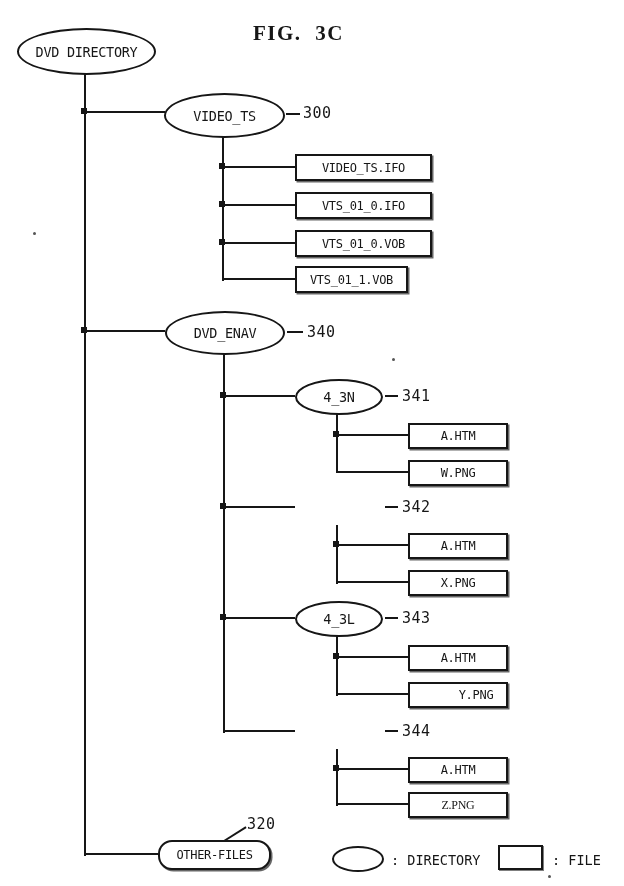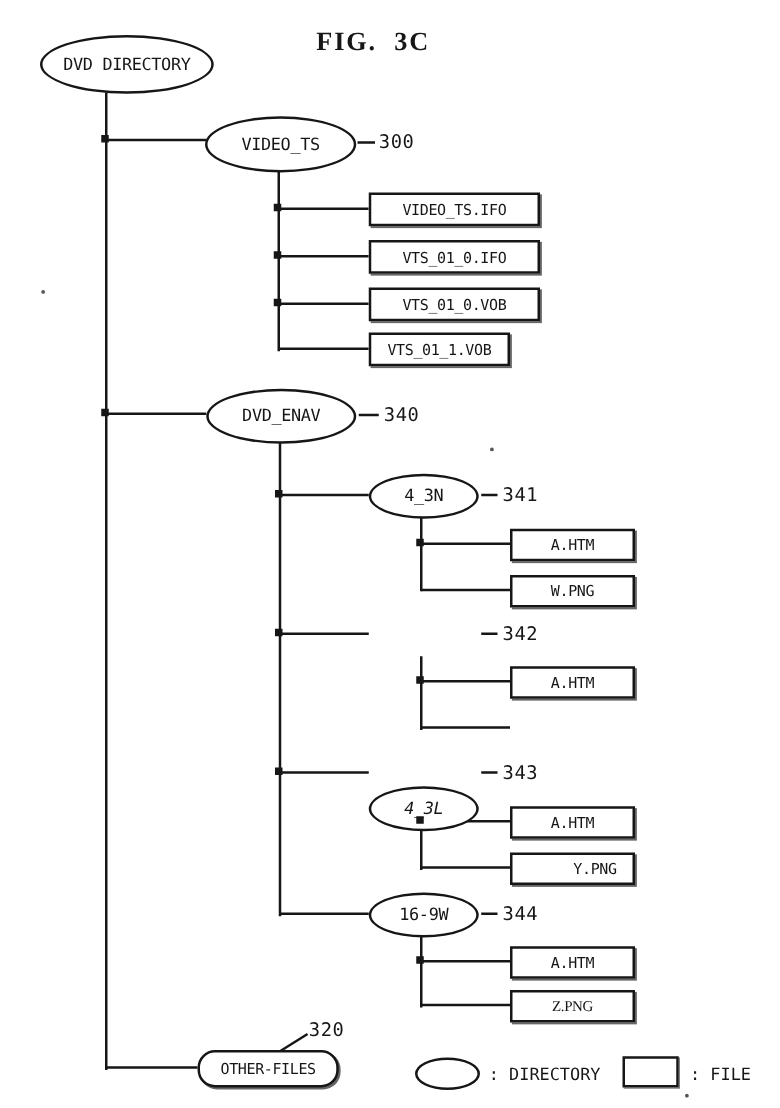--- a/index.html
+++ b/index.html
@@ -38,21 +38,21 @@
              background:var(--paper); z-index:2; box-shadow:1px 1px 0 rgba(0,0,0,.5); }
   .speck { position:absolute; width:3px; height:3px; background:#555; border-radius:50%; z-index:0; }
 </style>
 </head>
 <body>
 
 <div class="fig">
 
   <div class="title" style="left:253px; top:21px;">FIG. 3C</div>
 
-  <div class="ell" style="left:32px; top:28px; width:139px; height:47px;">DVD DIRECTORY</div>
+  <div class="ell" style="left:17px; top:28px; width:139px; height:47px;">DVD DIRECTORY</div>
 
   <div class="vl" style="left:84px; top:74px; height:782px;"></div>
 
   <div class="hl" style="left:85px; top:111px; width:80px;"></div>
   <div class="dot" style="left:81px; top:108px;"></div>
   <div class="ell" style="left:164px; top:93px; width:121px; height:45px;">VIDEO_TS</div>
   <div class="hl" style="left:286px; top:113px; width:14px;"></div>
   <div class="ref" style="left:303px; top:104px;">300</div>
 
   <div class="vl" style="left:222px; top:137px; height:144px;"></div>
@@ -94,32 +94,32 @@
   <div class="box" style="left:408px; top:423px; width:100px; height:26px;">A.HTM</div>
   <div class="box" style="left:408px; top:460px; width:100px; height:26px;">W.PNG</div>
 
   <div class="hl" style="left:385px; top:506px; width:13px;"></div>
   <div class="ref" style="left:402px; top:498px;">342</div>
   <div class="vl" style="left:336px; top:525px; height:59px;"></div>
   <div class="hl" style="left:337px; top:544px; width:71px;"></div>
   <div class="hl" style="left:337px; top:581px; width:71px;"></div>
   <div class="dot" style="left:333px; top:541px;"></div>
   <div class="box" style="left:408px; top:533px; width:100px; height:26px;">A.HTM</div>
+  <div class="box" style="left:408px; top:570px; width:100px; height:26px;">X.PNG</div>
 
-  <div class="ell" style="left:295px; top:629px; width:88px; height:36px;font-style:italic;">4_3L</div>
+  <div class="ell" style="left:295px; top:601px; width:88px; height:36px;">4_3L</div>
   <div class="hl" style="left:385px; top:617px; width:13px;"></div>
   <div class="ref" style="left:402px; top:609px;">343</div>
   <div class="vl" style="left:336px; top:636px; height:60px;"></div>
   <div class="hl" style="left:337px; top:656px; width:71px;"></div>
   <div class="hl" style="left:337px; top:693px; width:71px;"></div>
   <div class="dot" style="left:333px; top:653px;"></div>
   <div class="box" style="left:408px; top:645px; width:100px; height:26px;">A.HTM</div>
   <div class="box" style="left:408px; top:682px; width:100px; height:26px;padding-left:36px;">Y.PNG</div>
 
-  <div class="ell" style="left:295px; top:714px; width:88px; height:36px;">16-9W</div>
   <div class="hl" style="left:385px; top:730px; width:13px;"></div>
   <div class="ref" style="left:402px; top:722px;">344</div>
   <div class="vl" style="left:336px; top:749px; height:57px;"></div>
   <div class="hl" style="left:337px; top:768px; width:71px;"></div>
   <div class="hl" style="left:337px; top:803px; width:71px;"></div>
   <div class="dot" style="left:333px; top:765px;"></div>
   <div class="box" style="left:408px; top:757px; width:100px; height:26px;">A.HTM</div>
   <div class="box" style="left:408px; top:792px; width:100px; height:26px;font-family:Liberation Serif, serif;">Z.PNG</div>
 
   <div class="hl" style="left:85px; top:853px; width:73px;"></div>

